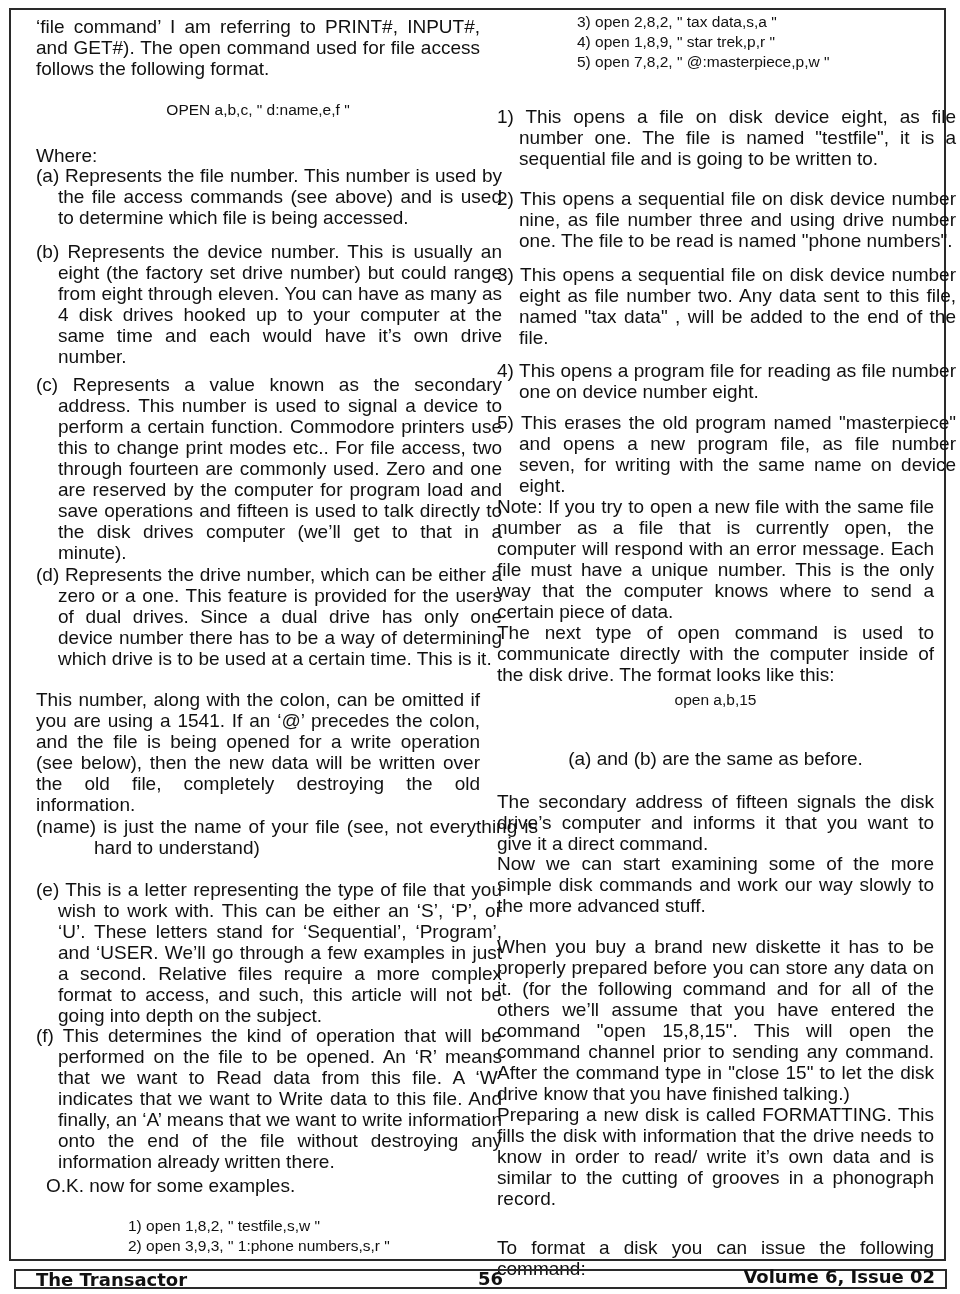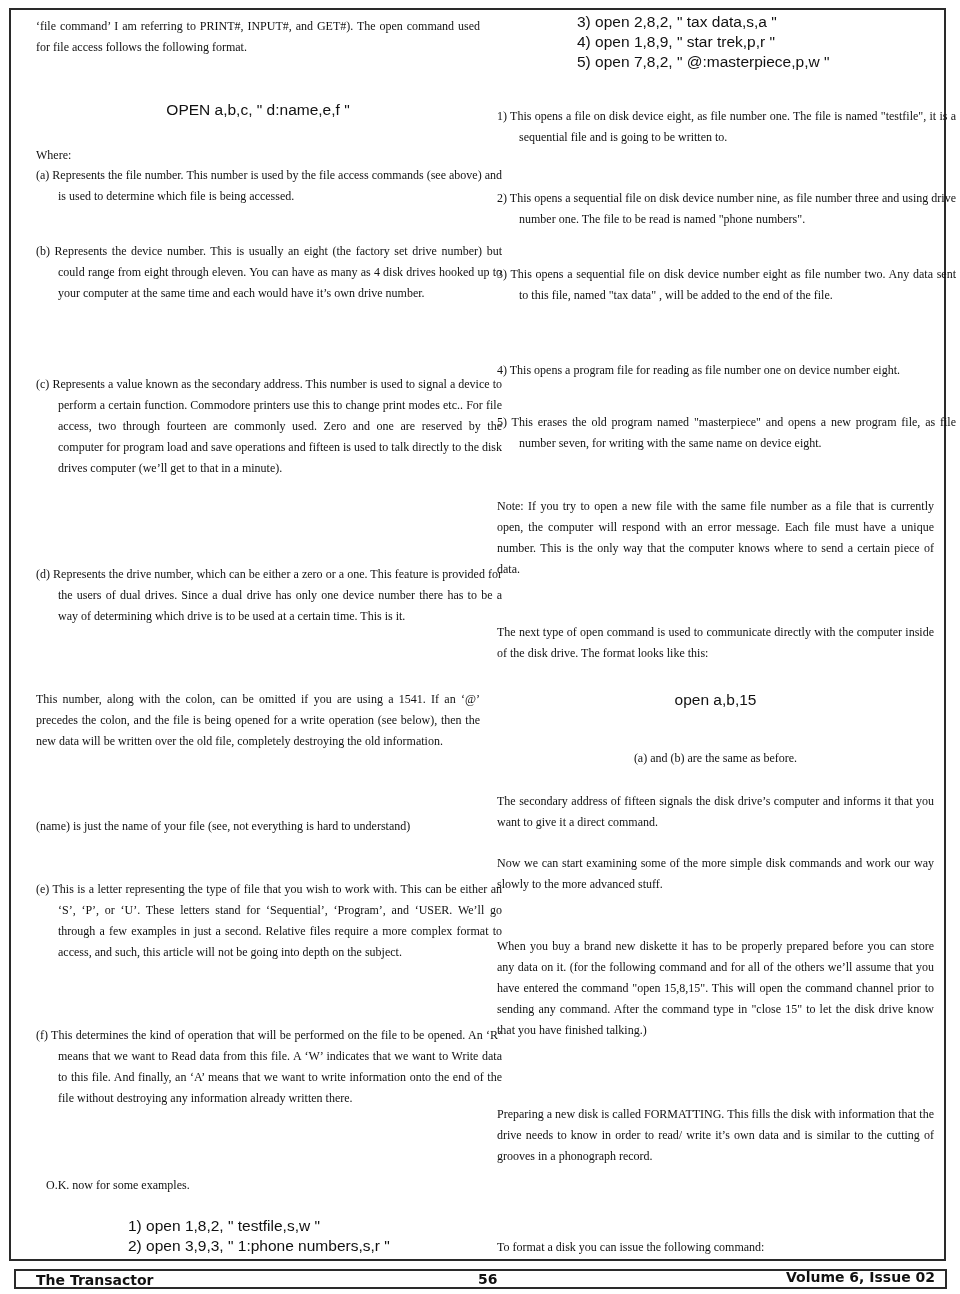--- a/index.html
+++ b/index.html
@@ -5,32 +5,32 @@
   html, body { margin: 0; padding: 0; background: #ffffff; }
   body { width: 960px; height: 1294px; position: relative; overflow: hidden; color: #111; }
   .page { position: absolute; left: 0; top: 0; width: 960px; height: 1294px; }
   .main-box {
     position: absolute; left: 9px; top: 8px; width: 937px; height: 1253px;
     border: 2px solid #2a2a2a; box-sizing: border-box;
   }
   .col { position: absolute; top: 0; }
   .col-left { left: 25px; width: 444px; }
   .col-right { left: 486px; width: 445px; }
-  .serif { font-family: Liberation Serif, serif; font-size: 12px; line-height: 21px; }
+  .serif { font-family: Liberation Sans, sans-serif; font-size: 19px; line-height: 21px; }
   .sans { font-family: "Liberation Sans", "DejaVu Sans", sans-serif; font-size: 15.5px; line-height: 20px; }
   p { margin: 0; text-align: justify; }
   .blk { position: absolute; }
   .item { padding-left: 22px; text-indent: -22px; text-align: justify; }
   .item-name { padding-left: 58px; text-indent: -58px; text-align: justify; }
   .center { text-align: center; }
   .code-line { white-space: pre; }
   .footer-box {
     position: absolute; left: 14px; top: 1269px; width: 933px; height: 20px;
     border: 2px solid #2a2a2a; border-top-width: 2px; box-sizing: border-box;
-    font-family: "DejaVu Sans", "Liberation Sans", sans-serif; font-weight: bold; font-size: 14px;
+    font-family: "DejaVu Sans", "Liberation Sans", sans-serif; font-weight: bold; font-size: 18px;
     line-height: 16px;
   }
   .footer-left { position: absolute; left: 20px; top: 1px; }
   .footer-center { position: absolute; left: 462px; top: 0px; }
   .footer-right { position: absolute; right: 10px; top: -2px; }
 </style>
 </head>
 <body>
 
 <div class="page">

